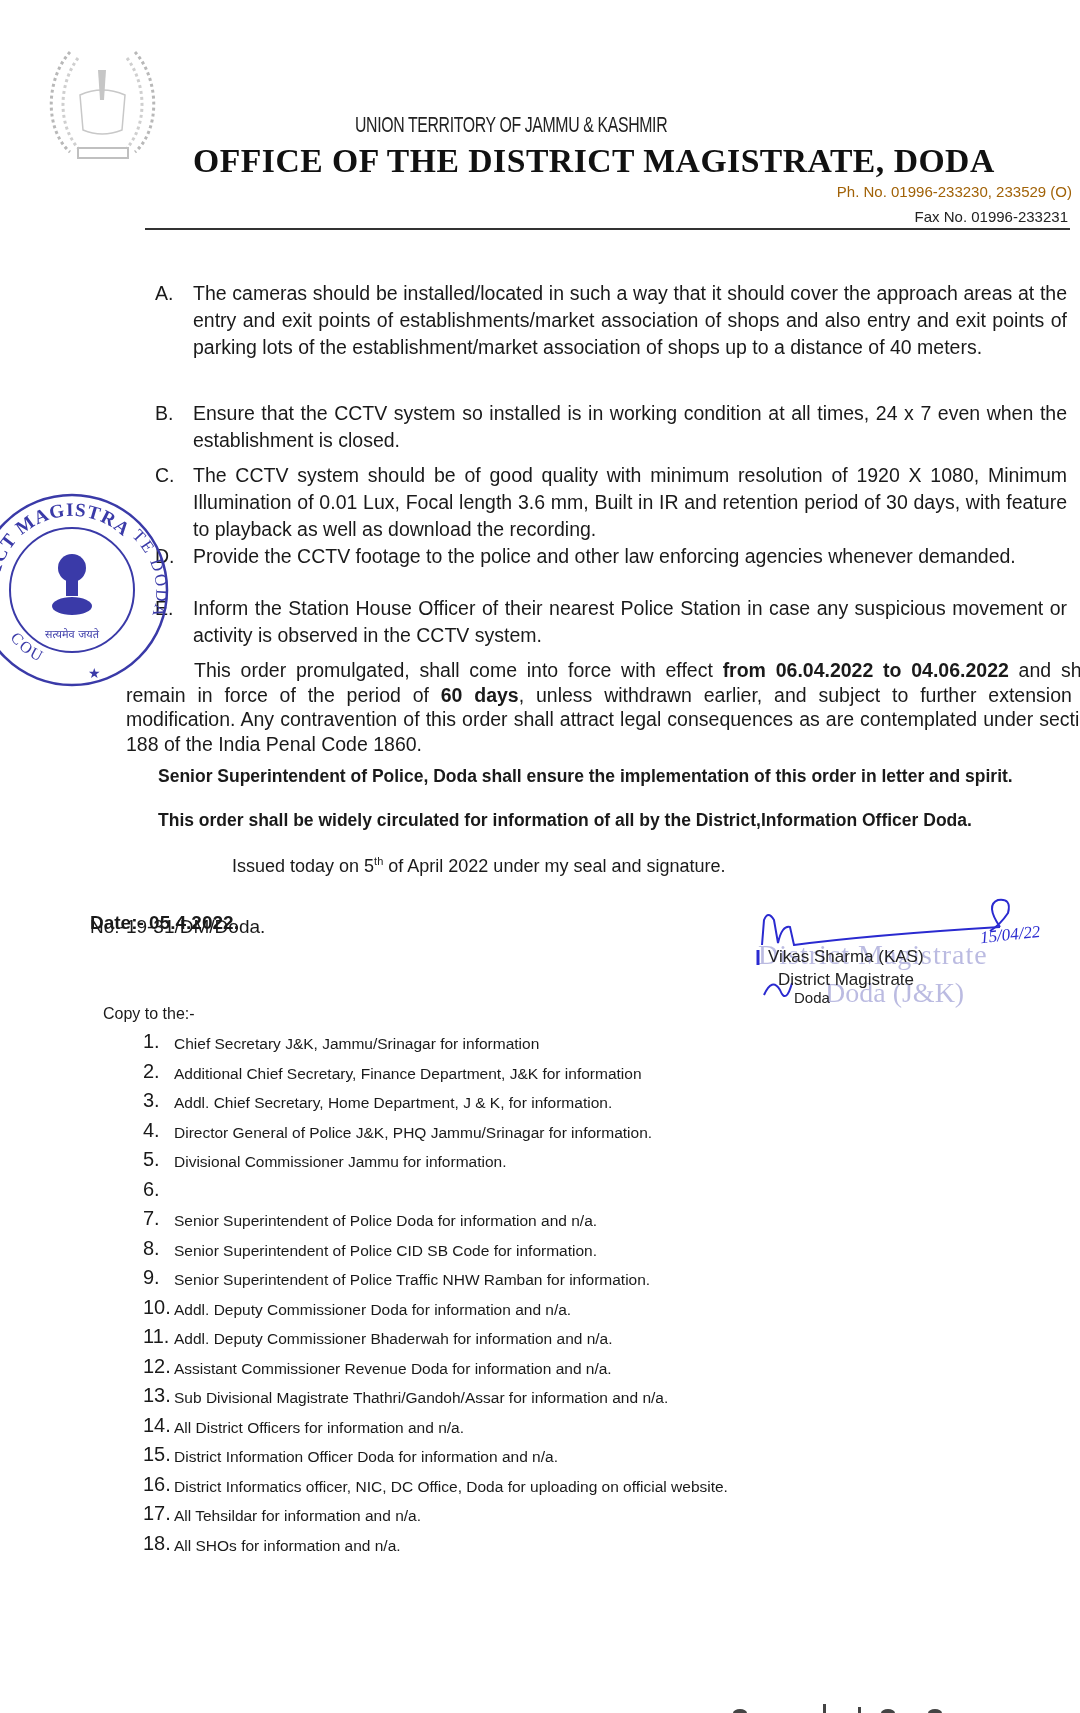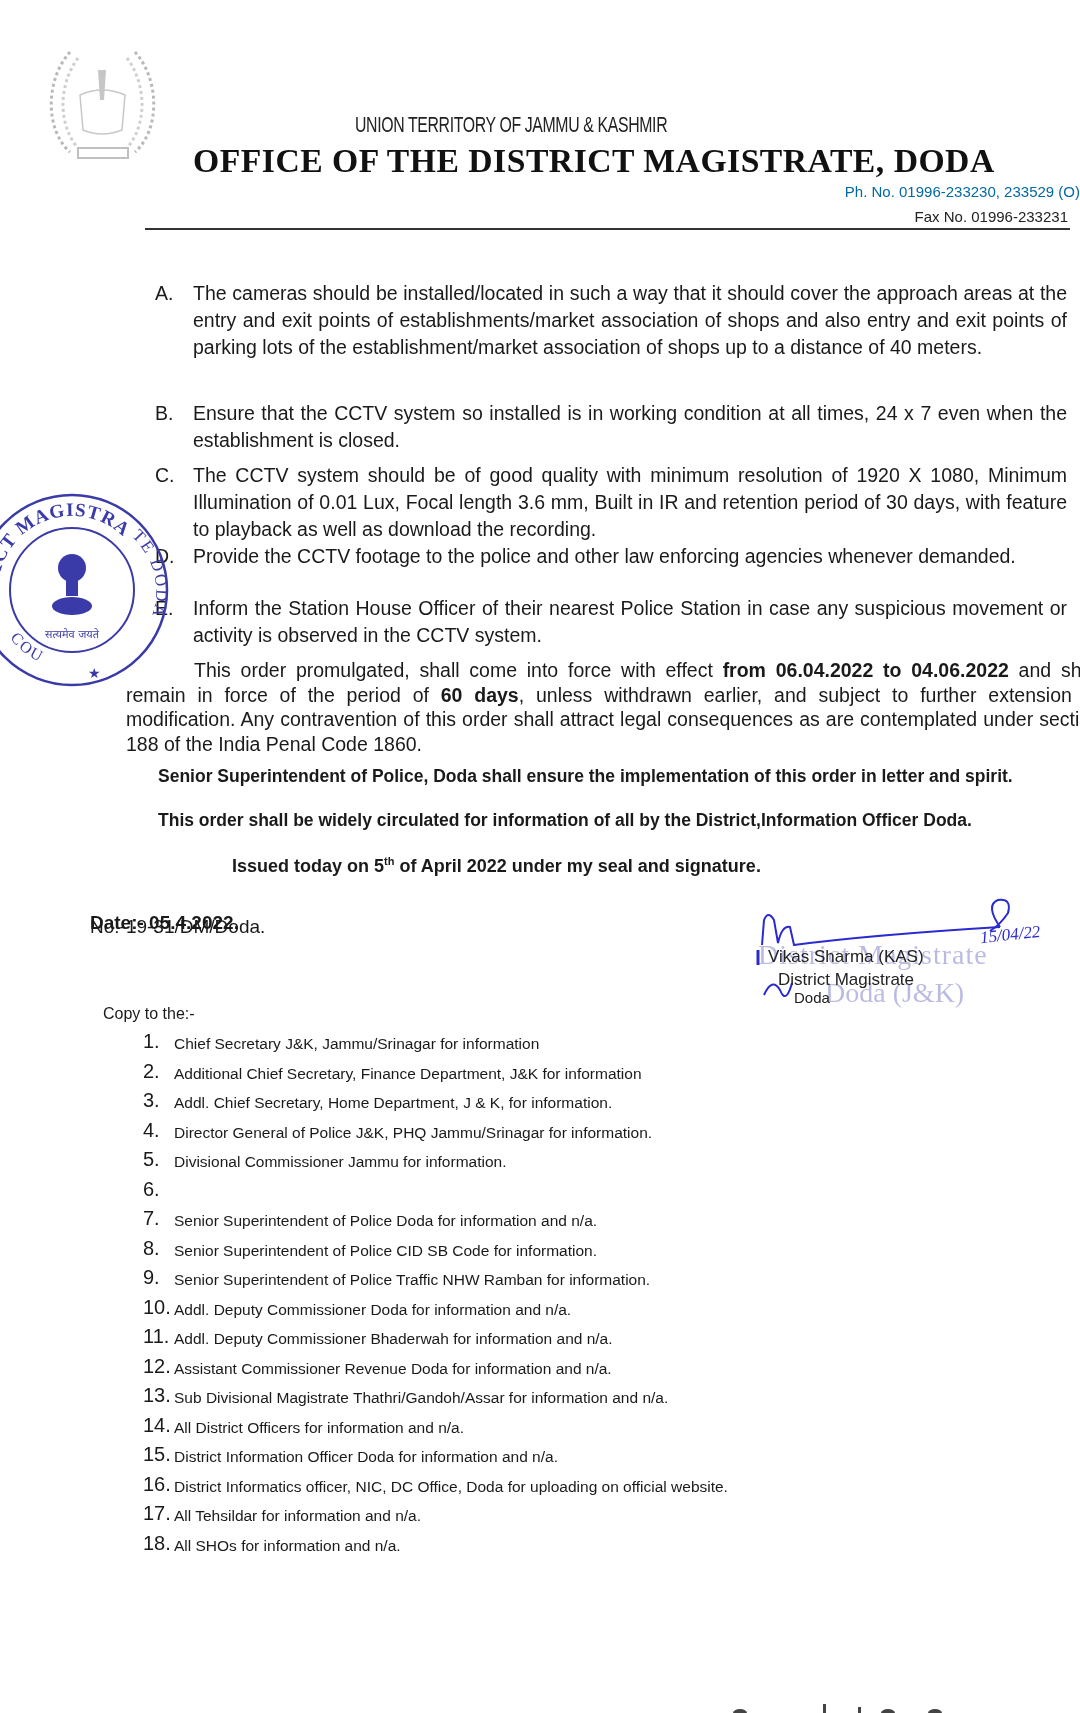--- a/index.html
+++ b/index.html
@@ -1,32 +1,32 @@
 <!DOCTYPE html>
 <html><head>
 <meta charset="utf-8">
 <style>
   html, body { margin: 0; padding: 0; background: #ffffff; }
   body { width: 1080px; height: 1713px; position: relative; overflow: hidden; color: #1a1a1a; font-family: "Liberation Sans", sans-serif; }
   .abs { position: absolute; }
   .emblem { left: 40px; top: 40px; width: 125px; height: 128px; }
   .ut-line { left: 355px; top: 112px; font-family: "Liberation Sans Narrow", "Liberation Sans", sans-serif; font-size: 22px; letter-spacing: -0.5px; transform: scaleX(0.72); transform-origin: left top; color: #222; white-space: nowrap; }
   .office-line { left: 193px; top: 142px; font-family: "Liberation Serif", serif; font-weight: bold; font-size: 34px; letter-spacing: 0.5px; white-space: nowrap; color: #111; transform: scaleX(0.99); transform-origin: left top; }
-  .ph-line { right: 0; top: 183px; font-size: 15px; color: #0369a1; white-space: nowrap; }
+  .ph-line { right: 8px; top: 183px; font-size: 15px; color: #a16207; white-space: nowrap; }
   .fax-line { right: 12px; top: 208px; font-size: 15px; color: #222; white-space: nowrap; }
   .rule { left: 145px; top: 228px; width: 925px; height: 2px; background: #333; }
 
   .clause { left: 155px; width: 912px; font-size: 19.5px; line-height: 27px; color: #1a1a1a; }
   .clause .letter { position: absolute; left: 0; top: 0; }
   .clause .txt { margin-left: 38px; text-align: justify; display: block; }
   .para { left: 90px; width: 975px; font-size: 19.5px; line-height: 24.5px; text-align: justify; margin-left: 36px; }
   .para .ind { display: inline-block; width: 68px; }
   .bold { font-weight: bold; }
   .para-bold { left: 90px; width: 975px; font-size: 17.5px; font-weight: bold; line-height: 21px; text-align: justify; }
-  .issued { left: 232px; top: 855px; font-size: 18px; font-weight: bold; white-space: nowrap; }
+  .issued { left: 232px; top: 855px; font-size: 18px; font-weight: normal; white-space: nowrap; }
   .issued sup { font-size: 11px; }
   .ref-no { left: 90px; top: 888px; font-size: 19px; font-weight: normal; margin-top: 28px; }
   .ref-date { left: 90px; top: 912px; font-size: 19px; font-weight: bold; }
 
   .sig-wrap { left: 750px; top: 895px; width: 330px; height: 120px; }
   .sig-name { position: absolute; left: 18px; top: 52px; font-size: 17px; color: #222; white-space: nowrap; }
   .sig-title { position: absolute; left: 28px; top: 75px; font-size: 17px; color: #222; white-space: nowrap; }
   .sig-place { position: absolute; left: 44px; top: 94px; font-size: 15px; color: #222; }
   .sig-date { position: absolute; left: 230px; top: 30px; font-size: 17px; color: #2a2ad0; font-style: italic; transform: rotate(-6deg); font-family: "Liberation Serif", serif; }
   .stamp-ghost { position: absolute; left: 8px; top: 44px; font-family: "Liberation Serif", serif; font-size: 28px; color: rgba(60,60,170,0.35); letter-spacing: 1px; white-space: nowrap; }

